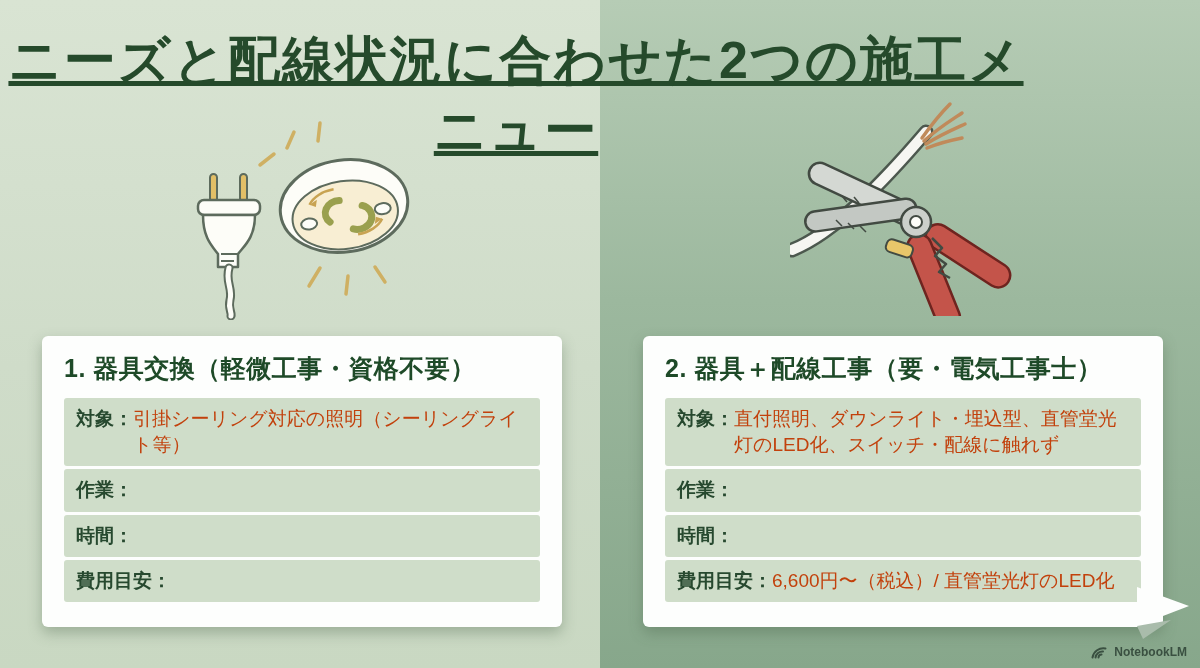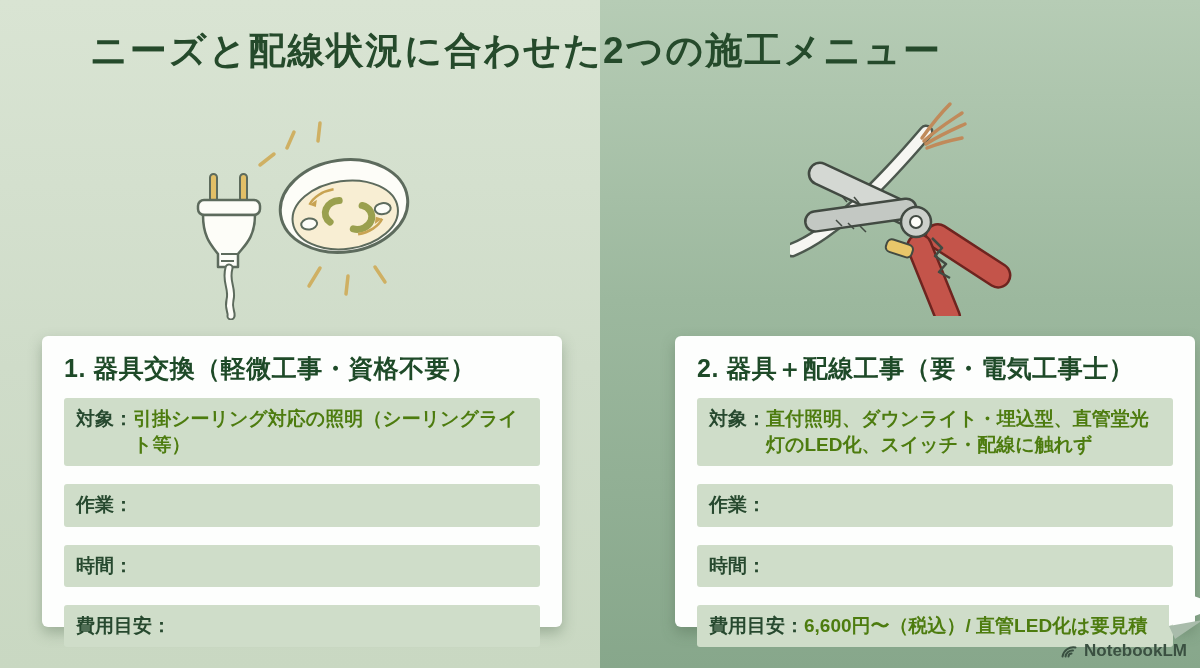--- a/index.html
+++ b/index.html
@@ -6,50 +6,50 @@
   .page{
     position:relative;width:1200px;height:668px;overflow:hidden;
     font-family:"Liberation Sans","DejaVu Sans",sans-serif;
   }
   .panel{position:absolute;top:0;height:668px;width:600px;}
   .panel-left{left:0;background:linear-gradient(180deg,#d9e4d3 0%,#cfdcc9 55%,#c9d8c2 100%);}
   .panel-right{left:600px;background:linear-gradient(180deg,#b6ccb5 0%,#9cb89e 45%,#87a78b 100%);}
 
   .main-title{
     position:absolute;top:26px;left:0;width:1032px;text-align:center;
-    font-size:37px;font-weight:900;color:#254a2b;letter-spacing:2px;margin:0;
+    font-size:52px;font-weight:900;color:#254a2b;letter-spacing:2px;margin:0;text-decoration:underline;
   }
 
   .illus{position:absolute;}
   .illus-left{left:168px;top:110px;}
   .illus-right{left:790px;top:98px;}
 
   .card{
     position:absolute;top:336px;width:520px;height:291px;box-sizing:border-box;
     background:#fdfefd;border-radius:6px;padding:13px 22px 14px 22px;
     box-shadow:0 6px 14px rgba(70,95,70,.35);
   }
   .card-left{left:42px;}
-  .card-right{left:675px;}
+  .card-right{left:643px;}
   .card-title{
     margin:3px 0 13px 0;font-size:25px;font-weight:800;color:#1e4a28;letter-spacing:.5px;
   }
   .row{
     display:flex;align-items:flex-start;background:#cfddc9;border-radius:3px;
-    padding:8px 12px;margin-bottom:18px;font-size:19px;line-height:1.38;
+    padding:8px 12px;margin-bottom:3px;font-size:19px;line-height:1.38;
   }
   .row:last-child{margin-bottom:0;}
   .row-label{font-weight:700;color:#27492f;white-space:nowrap;}
-  .row-value{color:#4d7c0f;font-weight:700;flex:1;}
+  .row-value{color:#c2410c;font-weight:400;flex:1;}
 
   .card-tail{position:absolute;right:-40px;bottom:-16px;width:66px;height:64px;}
 
   .brand{
     position:absolute;right:13px;bottom:7px;display:flex;align-items:center;gap:6px;
-    color:#3a5041;font-size:17px;font-weight:600;
+    color:#3a5041;font-size:12px;font-weight:600;
   }
   .brand svg{display:block;}
 </style>
 </head>
 <body>
 
 <div class="page">
 
   <div class="panel panel-left"></div>
   <div class="panel panel-right"></div>
@@ -161,21 +161,21 @@
       <span class="row-value">直付照明、ダウンライト・埋込型、直管堂光灯のLED化、スイッチ・配線に触れず</span>
     </div>
     <div class="row">
       <span class="row-label">作業：</span>
     </div>
     <div class="row">
       <span class="row-label">時間：</span>
     </div>
     <div class="row">
       <span class="row-label">費用目安：</span>
-      <span class="row-value">6,600円〜（税込）/ 直管LED化は要見積</span>
+      <span class="row-value">6,600円〜（税込）/ 直管堂光灯のLED化</span>
     </div>
     <svg class="card-tail" viewBox="0 0 66 64">
       <polygon points="0,8 52,27 0,47" fill="#fdfefd"></polygon>
       <polygon points="0,47 34,41 6,60" fill="#a9bcab"></polygon>
     </svg>
   </div>
 
   <div class="brand">
     <svg width="18" height="18" viewBox="0 0 18 18">
       <g fill="none" stroke="#3a5041" stroke-width="2" stroke-linecap="round">

